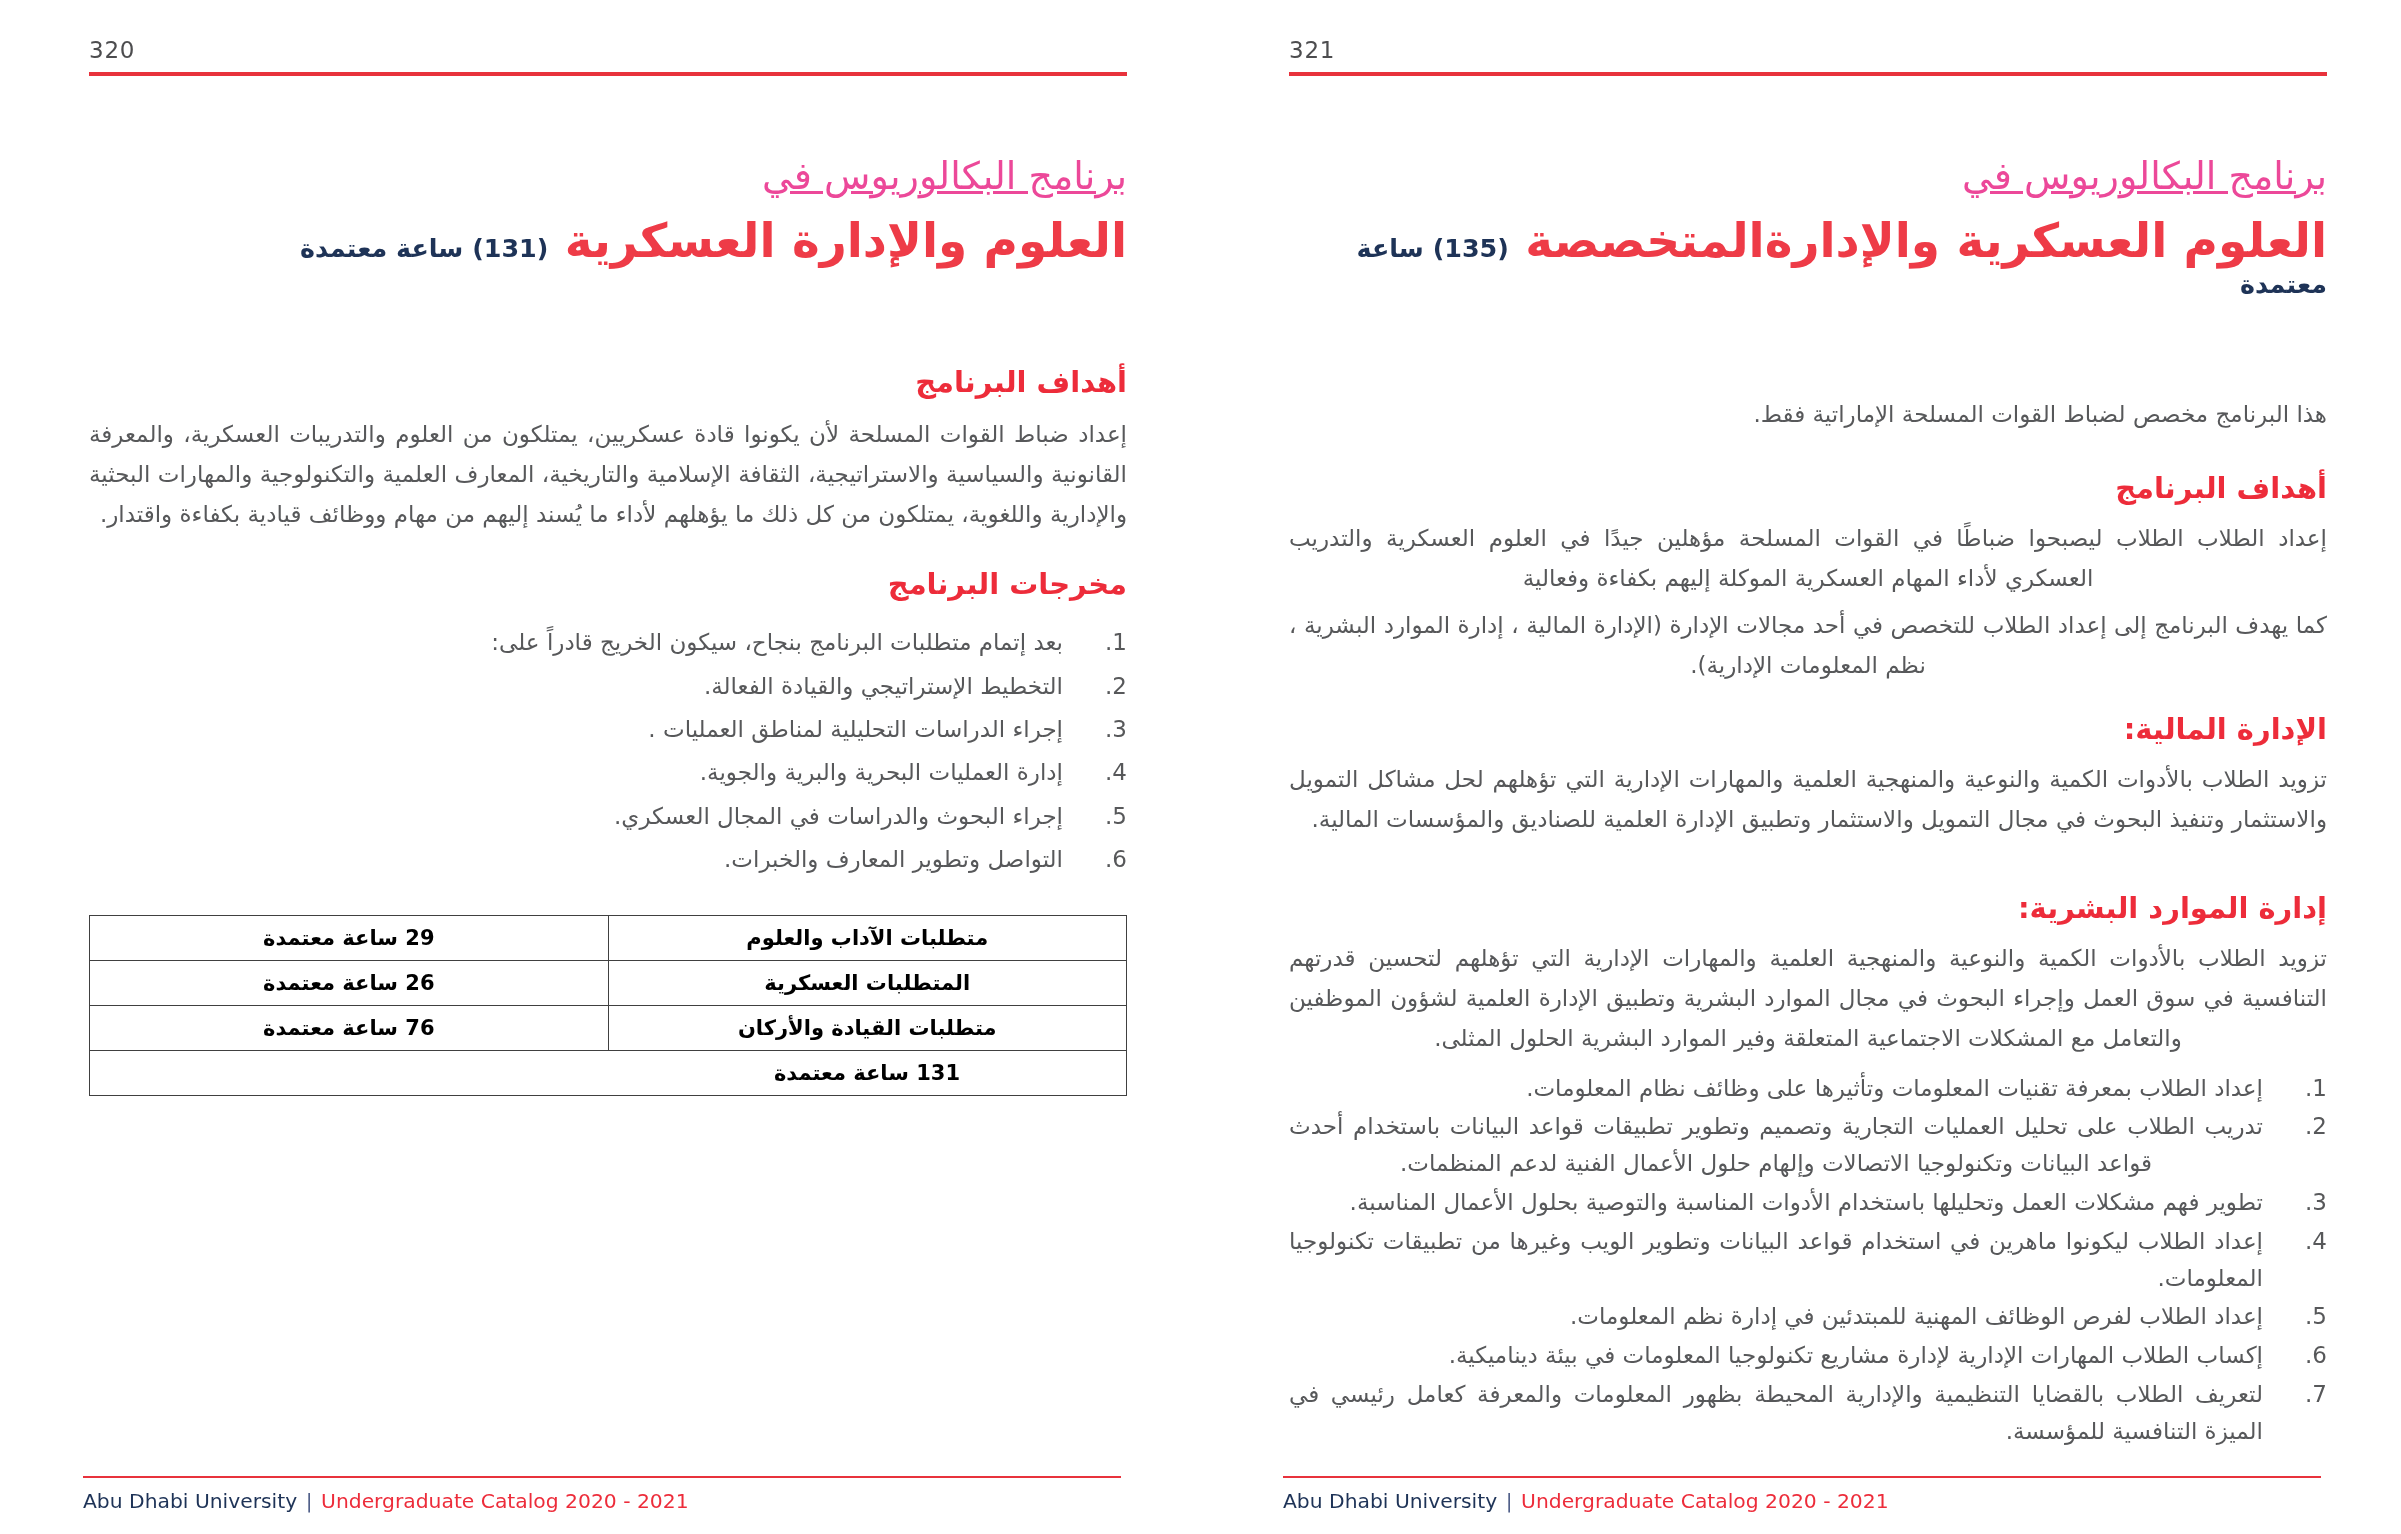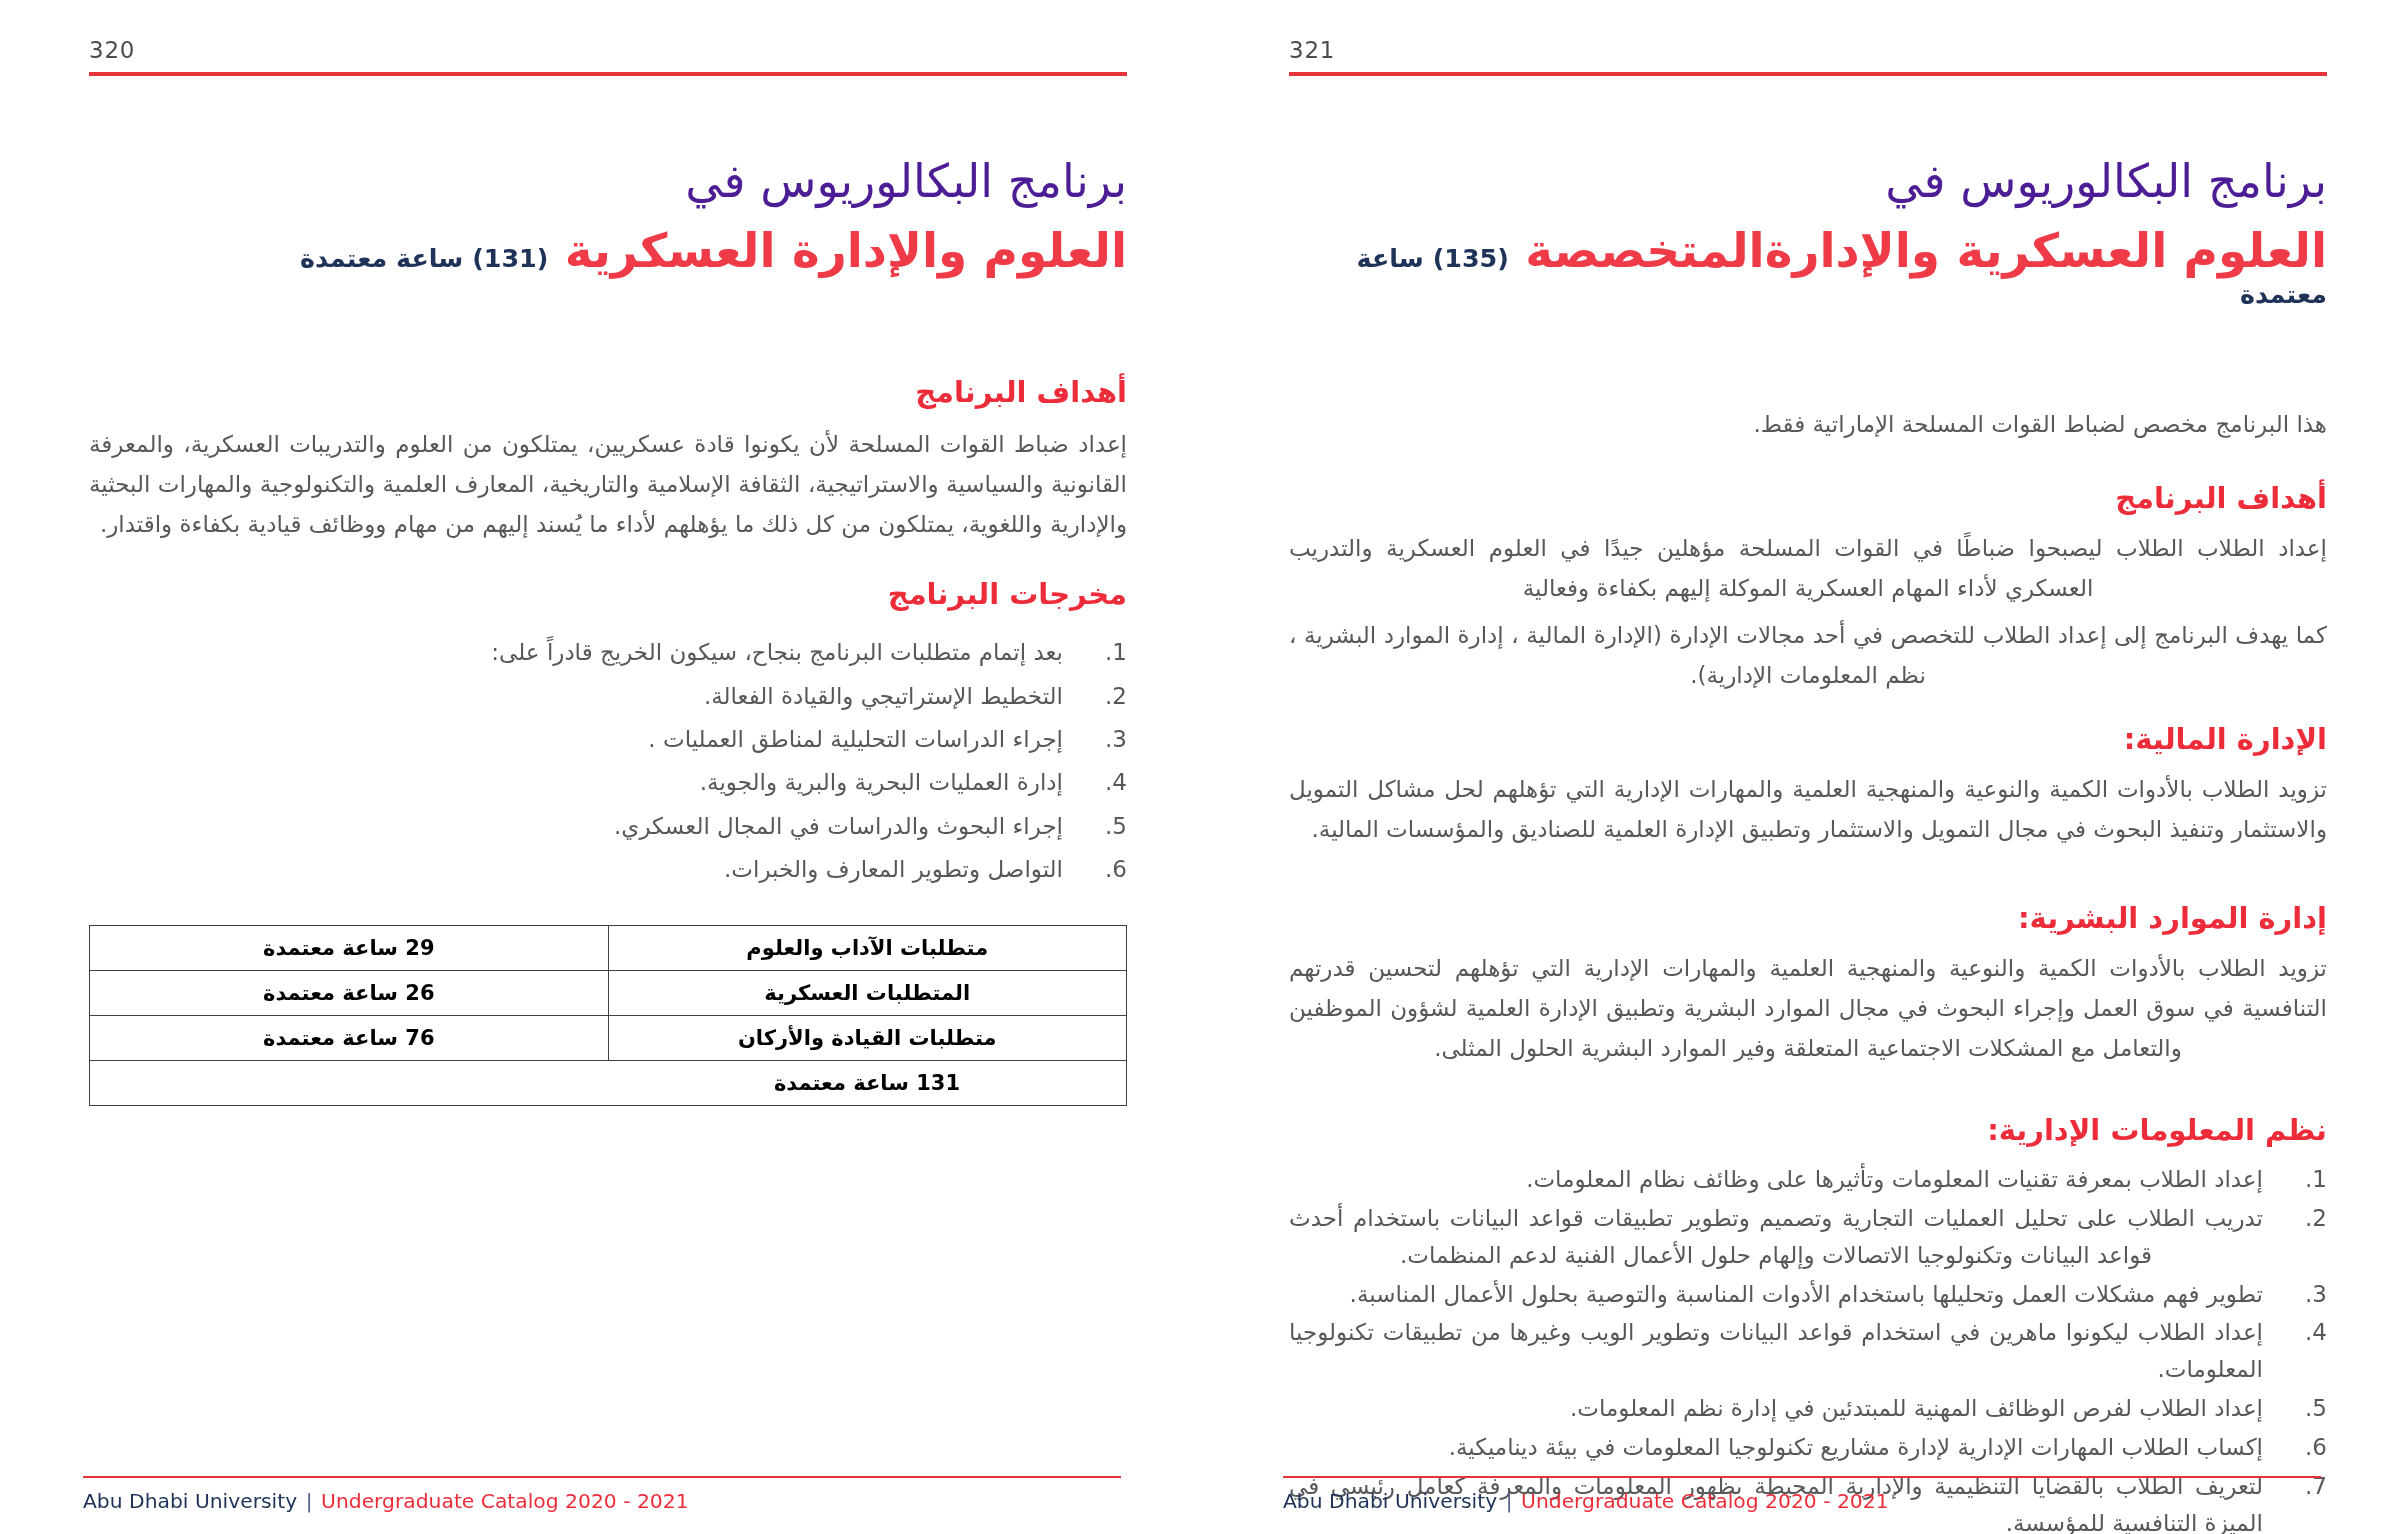--- a/index.html
+++ b/index.html
@@ -7,21 +7,21 @@
   .spread{display:flex;width:2401px;height:1535px;background:#ffffff;}
   .page{position:relative;width:1200px;height:1535px;flex:none;}
   .content{position:absolute;left:89px;width:1038px;top:0;}
 
   
   .page-num{padding-top:37px;font-size:23px;color:#4d4d4f;letter-spacing:0.8px;}
   .top-rule{margin-top:8.5px;height:4.2px;background:#e8323c;}
 
   
   .title{direction:rtl;text-align:right;margin-top:78px;}
-  .title-l1{font-size:46px;color:#4c1d95;font-weight:500;}
+  .title-l1{font-size:38px;color:#ec4899;font-weight:500;text-decoration:underline;}
   .title-l2{margin-top:15.2px;}
   .title-red{font-size:47px;font-weight:bold;color:#ee3b47;line-height:1.2;}
   .title-credits{font-size:25.4px;font-weight:bold;color:#1e3357;margin-right:12px;}
 
   
   .h-red{direction:rtl;text-align:right;color:#ed2c3a;font-size:29px;font-weight:bold;line-height:1.3;}
   .p{direction:rtl;text-align:justify;font-size:23px;color:#57585a;line-height:40px;}
   .center-last{text-align-last:center;}
 
   .list{margin-top:18.6px;}
@@ -150,21 +150,20 @@
       <div class="h-red mt-goals-r">أهداف البرنامج</div>
       <div class="p mt-p-r center-last">إعداد الطلاب الطلاب ليصبحوا ضباطًا في القوات المسلحة مؤهلين جيدًا في العلوم العسكرية والتدريب العسكري لأداء المهام العسكرية الموكلة إليهم بكفاءة وفعالية</div>
       <div class="p mt-p2-r center-last">كما يهدف البرنامج إلى إعداد الطلاب للتخصص في أحد مجالات الإدارة (الإدارة المالية ، إدارة الموارد البشرية ، نظم المعلومات الإدارية).</div>
 
       <div class="h-red mt-fin">الإدارة المالية:</div>
       <div class="p mt-p-r">تزويد الطلاب بالأدوات الكمية والنوعية والمنهجية العلمية والمهارات الإدارية التي تؤهلهم لحل مشاكل التمويل والاستثمار وتنفيذ البحوث في مجال التمويل والاستثمار وتطبيق الإدارة العلمية للصناديق والمؤسسات المالية.</div>
 
       <div class="h-red mt-hr">إدارة الموارد البشرية:</div>
       <div class="p mt-p-r center-last">تزويد الطلاب بالأدوات الكمية والنوعية والمنهجية العلمية والمهارات الإدارية التي تؤهلهم لتحسين قدرتهم التنافسية في سوق العمل وإجراء البحوث في مجال الموارد البشرية وتطبيق الإدارة العلمية لشؤون الموظفين والتعامل مع المشكلات الاجتماعية المتعلقة وفير الموارد البشرية الحلول المثلى.</div>
 
-      <div class="h-red mt-mis">نظم المعلومات الإدارية:</div>
       <div class="list list-r">
         <div class="li">
           <span class="num">1.</span>
           <span class="txt">إعداد الطلاب بمعرفة تقنيات المعلومات وتأثيرها على وظائف نظام المعلومات.</span>
         </div>
         <div class="li">
           <span class="num">2.</span>
           <span class="txt center-last">تدريب الطلاب على تحليل العمليات التجارية وتصميم وتطوير تطبيقات قواعد البيانات باستخدام أحدث قواعد البيانات وتكنولوجيا الاتصالات وإلهام حلول الأعمال الفنية لدعم المنظمات.</span>
         </div>
         <div class="li">

